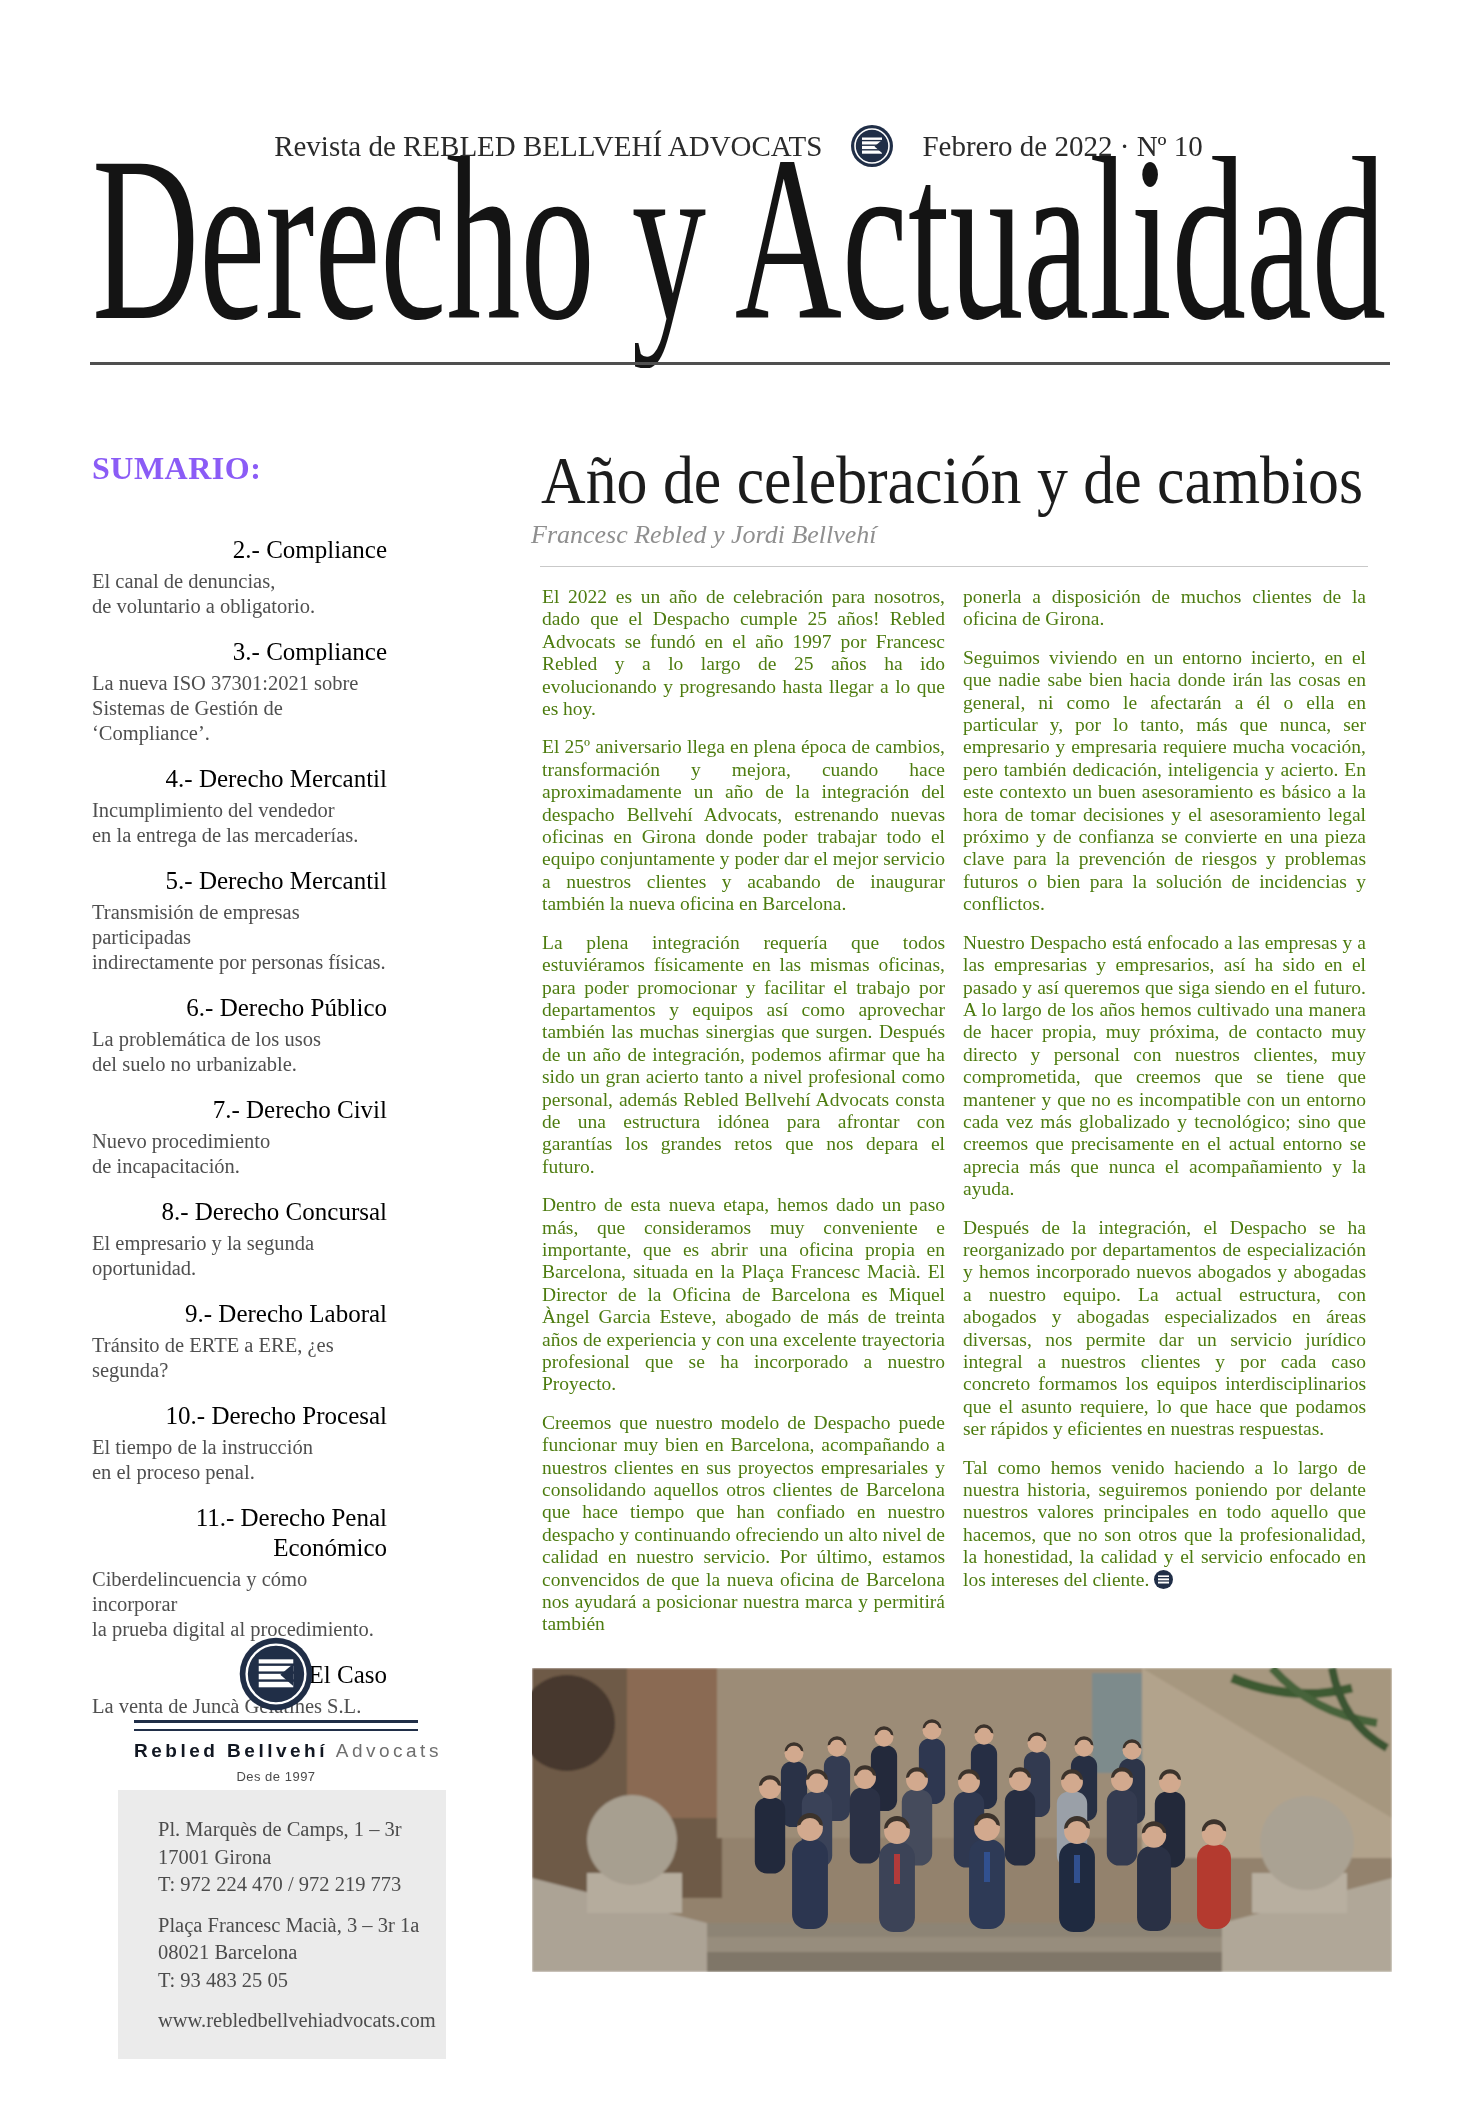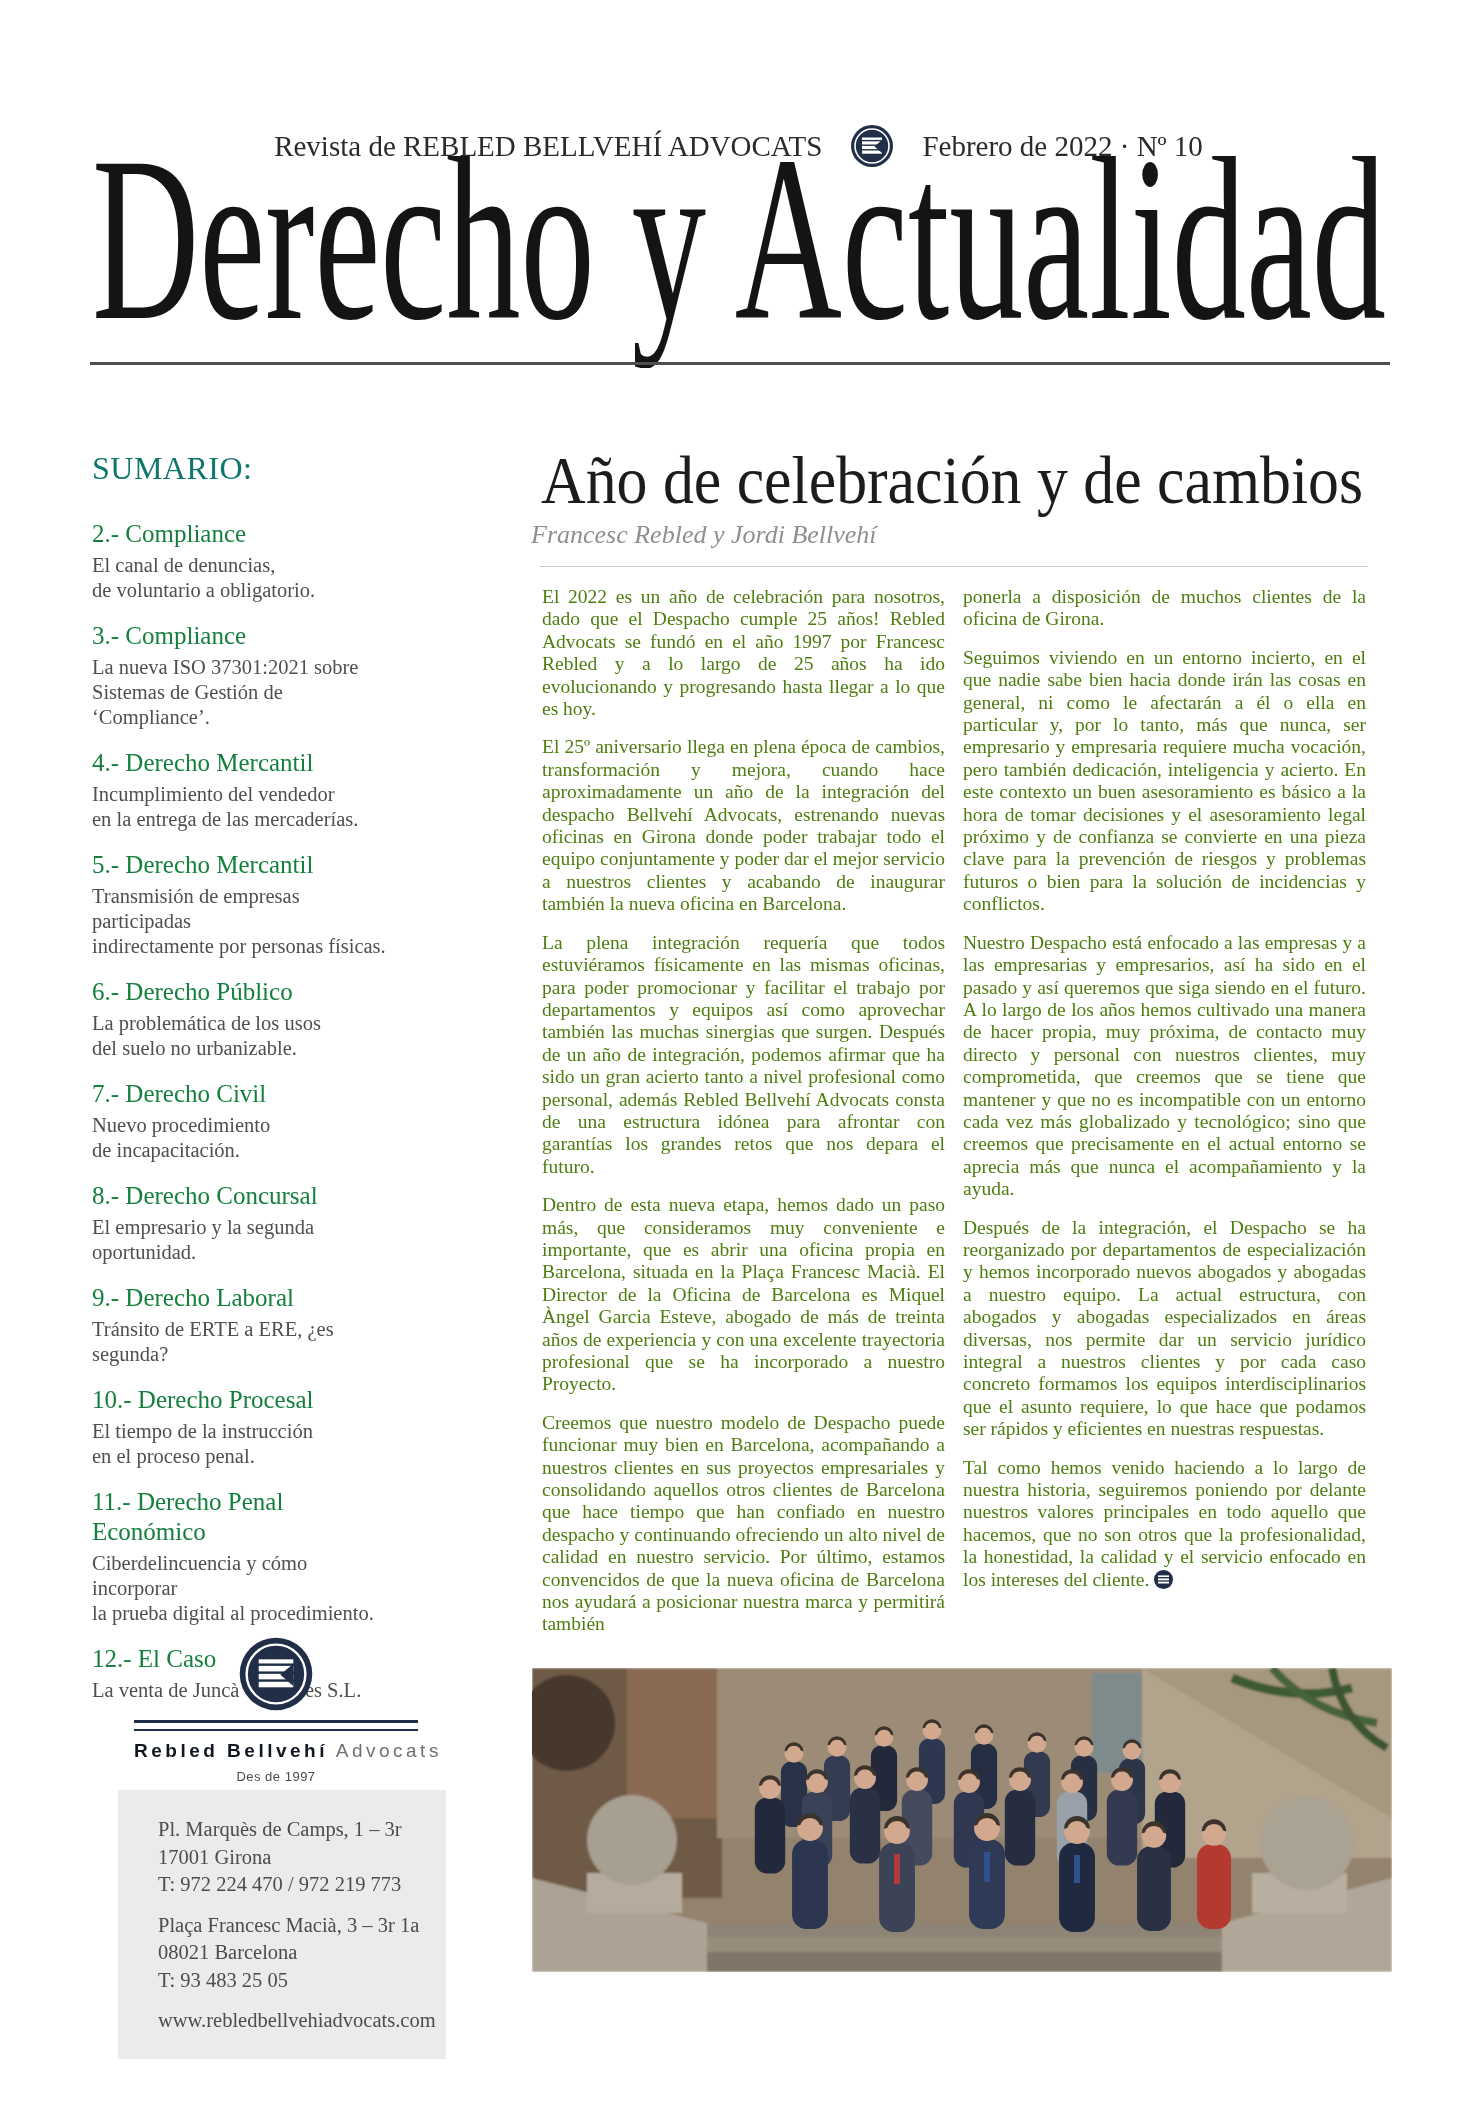--- a/index.html
+++ b/index.html
@@ -12,23 +12,23 @@
           font-size:29px;color:#2b2b2b;}
   .header .hlogo{flex:0 0 auto;display:block;}
 
   
   .masthead{position:absolute;top:156px;left:90px;width:1300px;height:212px;}
   .masthead svg{display:block;width:100%;height:100%;}
   .masthead-rule{position:absolute;top:362px;left:90px;width:1300px;height:3px;background:#4f4f4f;}
 
   
   .sumario{position:absolute;left:92px;top:450px;width:295px;}
-  .sumario h2{margin:0 0 32px 0;font-size:32px;font-weight:400;color:#0f766e;letter-spacing:.5px;}
+  .sumario h2{margin:0 0 48px 0;font-size:32px;font-weight:700;color:#8b5cf6;letter-spacing:.5px;}
   .sum-item{margin-bottom:18px;}
-  .sum-label{font-size:25px;line-height:30px;color:#15803d;margin-bottom:4px;}
+  .sum-label{font-size:25px;line-height:30px;color:#000000;margin-bottom:4px;text-align:right;}
   .sum-desc{font-size:20.5px;line-height:25px;color:#4f4f4f;white-space:pre-line;}
 
   
   .art-title{position:absolute;left:540px;top:448px;width:828px;height:72px;}
   .art-title svg{display:block;width:100%;height:100%;}
   .byline{position:absolute;left:531px;top:520px;font-style:italic;font-size:26px;color:#8f8f8f;}
   .byline-rule{position:absolute;left:540px;top:566px;width:828px;height:1px;background:#c9c9c9;}
 
   .col{position:absolute;top:586px;width:403px;}
   .col-left{left:542px;}

